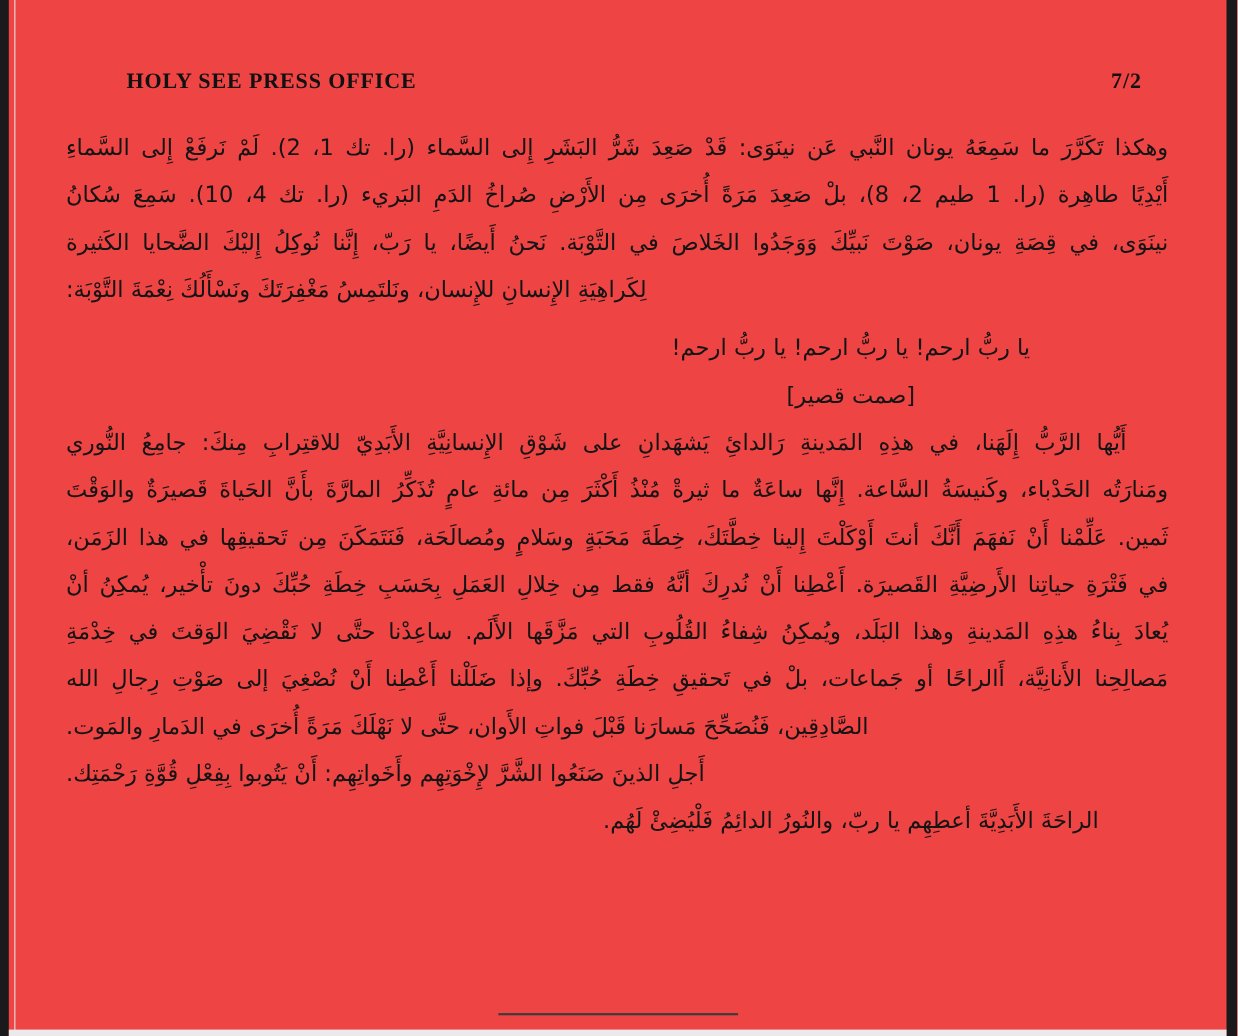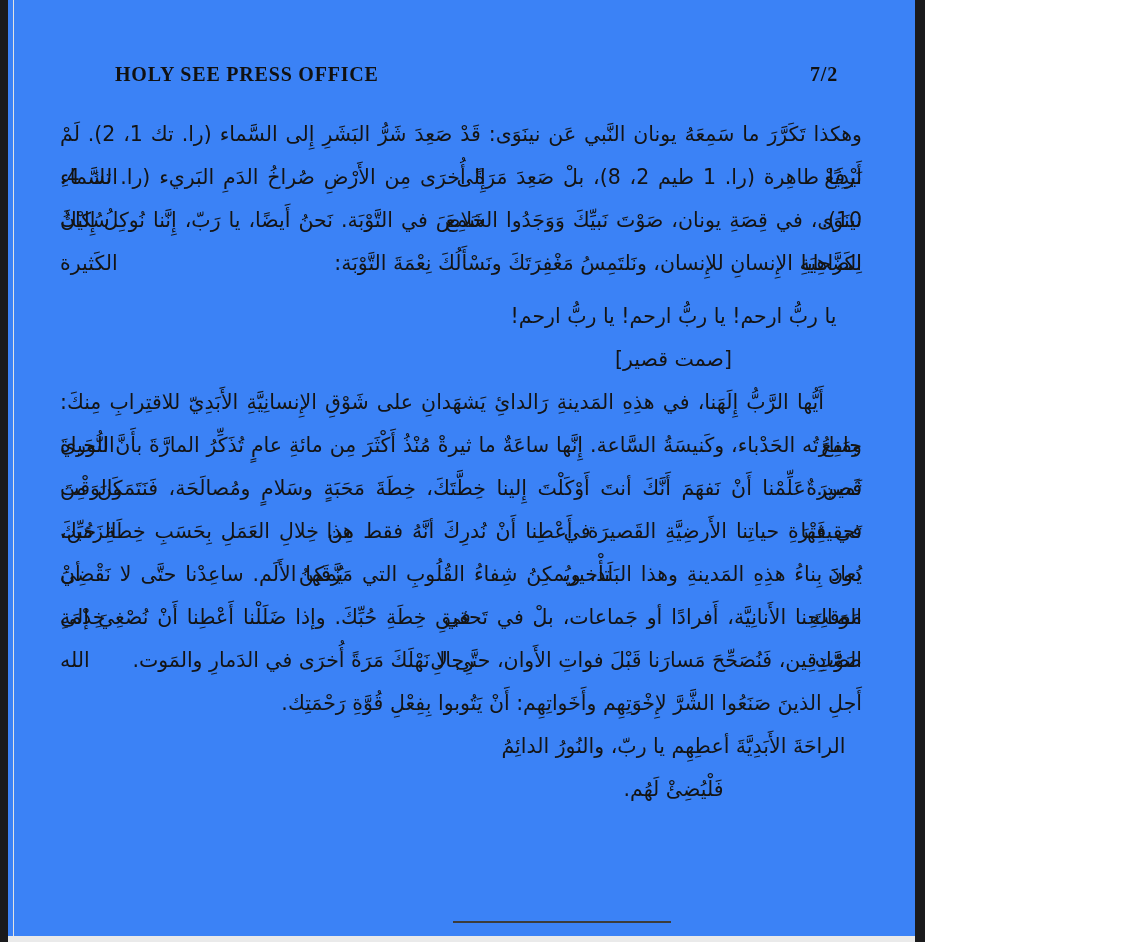--- a/index.html
+++ b/index.html
@@ -1,40 +1,40 @@
 <!DOCTYPE html>
 <html lang="ar"><head>
 <meta charset="utf-8">
 <style>
   * { margin:0; padding:0; box-sizing:border-box; }
   html,body { width:1125px; height:942px; overflow:hidden; }
   .screen {
-    position:relative; width:925px; height:942px;
-    background:#3b82f6; overflow:hidden;
+    position:relative; width:1125px; height:942px;
+    background:#ef4444; overflow:hidden;
     font-family:"DejaVu Sans", sans-serif;
     color:#1a1a1a;
   }
   .edge-left  { position:absolute; left:0; top:0; width:8px;  height:100%; background:#1a1a1c; }
   .edge-right { position:absolute; right:0; top:0; width:10px; height:100%; background:#1a1a1c; }
   .page-edge-line { position:absolute; left:13px; top:0; width:1px; height:100%; background:#e3e3e3; }
   .bottom-strip { position:absolute; left:8px; right:10px; bottom:0; height:6px; background:#eaeaea; }
 
   .header {
     position:absolute; left:115px; right:87px; top:63px;
     display:flex; justify-content:space-between; align-items:baseline;
     font-family:"Liberation Serif", serif; font-weight:bold;
     font-size:20px; letter-spacing:0.8px; color:#111;
   }
   .doc-body {
     position:absolute; left:60px; right:63px; top:113px;
     direction:rtl; font-size:20.5px; color:#141414;
   }
   .ln { height:43px; line-height:43px; }
   .jl { text-align:justify; text-align-last:justify; }
-  .last { text-align:right; }
+  .last { text-align:left; }
   .tab { text-align:center; margin-left:425px; }
   .rubric { }
   .gap-top { margin-top:10px; }
 
   .footnote-sep {
     position:absolute; top:921px; left:453px; width:218px;
     border-top:2px solid #3c3c3c; height:0;
   }
 </style>
 </head>
@@ -63,21 +63,21 @@
 
     <div class="ln tab gap-top">يا ربُّ ارحم! يا ربُّ ارحم! يا ربُّ ارحم!</div>
     <div class="ln tab rubric">[صمت قصير]</div>
 
     <div>
       <div class="ln jl" style="text-indent:38px;">أَيُّها الرَّبُّ إِلَهَنا، في هذِهِ المَدينةِ رَالدائِ يَشهَدانِ على شَوْقِ الإِنسانِيَّةِ الأَبَدِيّ للاقتِرابِ مِنكَ: جامِعُ النُّوري</div>
       <div class="ln jl">ومَنارَتُه الحَدْباء، وكَنيسَةُ السَّاعة. إِنَّها ساعَةٌ ما ثيرةْ مُنْذُ أَكْثَرَ مِن مائةِ عامٍ تُذَكِّرُ المارَّةَ بأَنَّ الحَياةَ قَصيرَةٌ والوَقْتَ</div>
       <div class="ln jl">ثَمين. عَلِّمْنا أَنْ نَفهَمَ أَنَّكَ أنتَ أَوْكَلْتَ إِلينا خِطَّتَكَ، خِطَةَ مَحَبَةٍ وسَلامٍ ومُصالَحَة، فَنَتَمَكَنَ مِن تَحقيقِها في هذا الزَمَن،</div>
       <div class="ln jl">في فَتْرَةِ حياتِنا الأَرضِيَّةِ القَصيرَة. أَعْطِنا أَنْ نُدرِكَ أنَّهُ فقط مِن خِلالِ العَمَلِ بِحَسَبِ خِطَةِ حُبِّكَ دونَ تأْخير، يُمكِنُ أنْ</div>
       <div class="ln jl">يُعادَ بِناءُ هذِهِ المَدينةِ وهذا البَلَد، ويُمكِنُ شِفاءُ القُلُوبِ التي مَزَّقَها الأَلَم. ساعِدْنا حتَّى لا نَقْضِيَ الوَقتَ في خِدْمَةِ</div>
-      <div class="ln jl">مَصالِحِنا الأَنانِيَّة، أَفرادًا أو جَماعات، بلْ في تَحقيقِ خِطَةِ حُبِّكَ. وإذا ضَلَلْنا أَعْطِنا أَنْ نُصْغِيَ إلى صَوْتِ رِجالِ الله</div>
+      <div class="ln jl">مَصالِحِنا الأَنانِيَّة، أَالراحًا أو جَماعات، بلْ في تَحقيقِ خِطَةِ حُبِّكَ. وإذا ضَلَلْنا أَعْطِنا أَنْ نُصْغِيَ إلى صَوْتِ رِجالِ الله</div>
       <div class="ln last">الصَّادِقِين، فَنُصَحِّحَ مَسارَنا قَبْلَ فواتِ الأَوان، حتَّى لا نَهْلَكَ مَرَةً أُخرَى في الدَمارِ والمَوت.</div>
     </div>
 
     <div>
       <div class="ln last">أَجلِ الذينَ صَنَعُوا الشَّرَّ لإِخْوَتِهِم وأَخَواتِهِم: أَنْ يَتُوبوا بِفِعْلِ قُوَّةِ رَحْمَتِك.</div>
     </div>
 
     <div class="ln tab">الراحَةَ الأَبَدِيَّةَ أعطِهِم يا ربّ، والنُورُ الدائِمُ فَلْيُضِئْ لَهُم.</div>
 
   </div>

